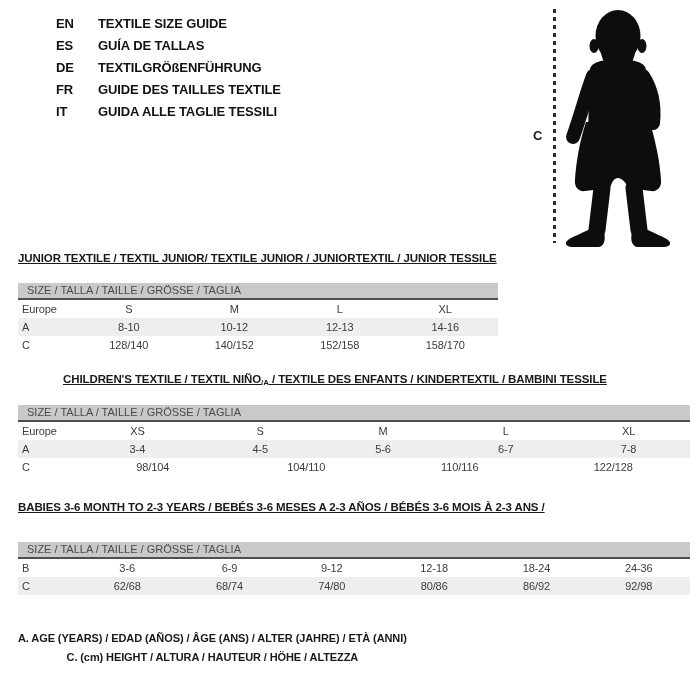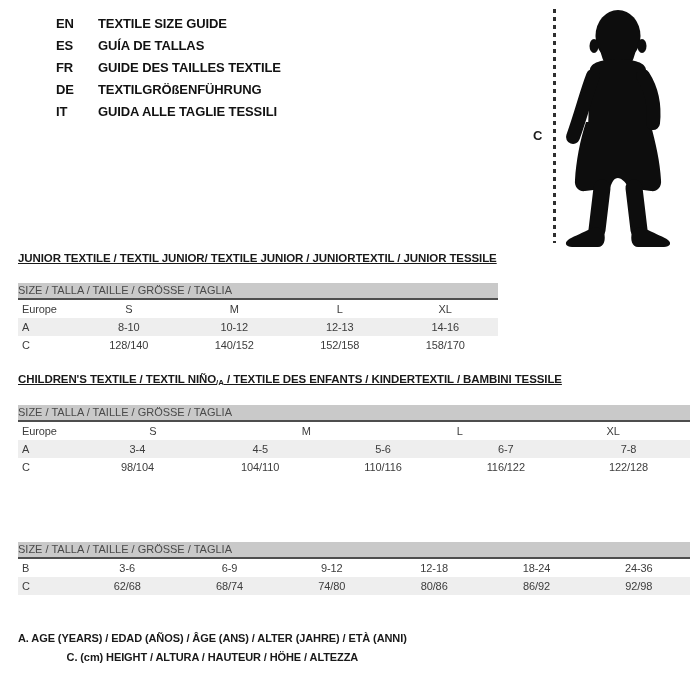--- a/index.html
+++ b/index.html
@@ -17,31 +17,31 @@
 
   
   .fig-line { position:absolute; left:553px; top:9px; width:3px; height:234px;
     background:repeating-linear-gradient(to bottom,#2e2e2e 0 4px, transparent 4px 8px); }
   .fig-c { position:absolute; left:533px; top:128px; font-size:13px; font-weight:bold; color:#1d1d1d; }
   .toddler { position:absolute; left:558px; top:4px; }
 
   
   .sec-title { position:absolute; left:18px; font-size:11.5px; font-weight:bold; color:#191919; letter-spacing:-0.1px; white-space:nowrap;text-decoration:underline; }
   #title1 { top:252px; }
-  #title2 { top:373px; }
+  #title2 { top:373px;margin-left:45px; }
   #title3 { top:497px; line-height:20px; }
   .subba { font-size:8px; vertical-align:-2px; }
 
   
   .size-table { position:absolute; left:18px; }
   #table1 { top:283px; width:480px; }
   #table2 { top:405px; width:672px; }
   #table3 { top:542px; width:672px; }
   .band { height:17px; line-height:15px; background:#c9c9c9; color:#4a4a4a;
-    font-size:11px; padding-left:0; border-bottom:2px solid #4e4e4e; box-sizing:border-box; }
+    font-size:11px; padding-left:9px; border-bottom:2px solid #4e4e4e; box-sizing:border-box; }
   .trow { display:flex; height:18px; line-height:18px; font-size:11px; color:#3c3c3c; letter-spacing:-0.1px; }
   .trow.alt { background:#eeeeee; }
   .tlabel { width:58px; padding-left:4px; box-sizing:border-box; }
   .tcell { flex:1; text-align:center; }
 
   
   .legend { position:absolute; left:18px; top:629px; }
   .legend-row { height:19px; line-height:19px; font-weight:bold; font-size:11px; color:#191919; letter-spacing:-0.1px;text-align:center; }
 </style>
 </head>
@@ -50,26 +50,26 @@
 <div class="lang">
     <div class="lang-row">
       <span class="lang-code">EN</span>
       <span class="lang-label">TEXTILE SIZE GUIDE</span>
     </div>
     <div class="lang-row">
       <span class="lang-code">ES</span>
       <span class="lang-label">GUÍA DE TALLAS</span>
     </div>
     <div class="lang-row">
+      <span class="lang-code">DE</span>
+      <span class="lang-label">TEXTILGRÖßENFÜHRUNG</span>
+    </div>
+    <div class="lang-row">
       <span class="lang-code">FR</span>
       <span class="lang-label">GUIDE DES TAILLES TEXTILE</span>
-    </div>
-    <div class="lang-row">
-      <span class="lang-code">DE</span>
-      <span class="lang-label">TEXTILGRÖßENFÜHRUNG</span>
     </div>
     <div class="lang-row">
       <span class="lang-code">IT</span>
       <span class="lang-label">GUIDA ALLE TAGLIE TESSILI</span>
     </div>
   </div>
 
 <div class="fig-line"></div>
 <div class="fig-c">C</div>
 <svg class="toddler" width="134" height="245" viewBox="0 0 134 245" aria-hidden="true">
@@ -103,20 +103,21 @@
              L40,243 C46,243 48,236 46,228 Z"></path>
 
     <path d="M74,228 C78,222 84,222 90,226 C98,230 106,233 110,236 C114,239 112,243 106,243
              L80,243 C74,243 72,236 74,228 Z"></path>
   </g>
 </svg>
 
 <div class="sec-title" id="title1">JUNIOR TEXTILE / TEXTIL JUNIOR/ TEXTILE JUNIOR / JUNIORTEXTIL / JUNIOR TESSILE</div>
 <div class="sec-title" id="title2"><span>CHILDREN'S TEXTILE / TEXTIL NIÑO</span><span class="subba">/A</span><span> / TEXTILE DES ENFANTS / KINDERTEXTIL / BAMBINI TESSILE</span></div>
 <div class="sec-title" id="title3">
+  <div>BABIES 3-6 MONTH TO 2-3 YEARS / BEBÉS 3-6 MESES A 2-3 AÑOS / BÉBÉS 3-6 MOIS À 2-3 ANS /</div>
 </div>
 
 <div class="size-table" id="table1">
     <div class="band"><span>SIZE / TALLA / TAILLE / GRÖSSE / TAGLIA</span></div>
     <div class="trow">
       <span class="tlabel">Europe</span>
       <span class="tcell">S</span>
       <span class="tcell">M</span>
       <span class="tcell">L</span>
       <span class="tcell">XL</span>
@@ -133,39 +134,39 @@
       <span class="tcell">128/140</span>
       <span class="tcell">140/152</span>
       <span class="tcell">152/158</span>
       <span class="tcell">158/170</span>
     </div>
   </div>
 <div class="size-table" id="table2">
     <div class="band"><span>SIZE / TALLA / TAILLE / GRÖSSE / TAGLIA</span></div>
     <div class="trow">
       <span class="tlabel">Europe</span>
+      <span class="tcell">XS</span>
       <span class="tcell">S</span>
       <span class="tcell">M</span>
       <span class="tcell">L</span>
       <span class="tcell">XL</span>
     </div>
     <div class="trow alt">
       <span class="tlabel">A</span>
       <span class="tcell">3-4</span>
       <span class="tcell">4-5</span>
       <span class="tcell">5-6</span>
       <span class="tcell">6-7</span>
       <span class="tcell">7-8</span>
     </div>
     <div class="trow">
       <span class="tlabel">C</span>
       <span class="tcell">98/104</span>
       <span class="tcell">104/110</span>
       <span class="tcell">110/116</span>
-      <span class="tcell">116/122</span>
       <span class="tcell">122/128</span>
     </div>
   </div>
 <div class="size-table" id="table3">
     <div class="band"><span>SIZE / TALLA / TAILLE / GRÖSSE / TAGLIA</span></div>
     <div class="trow">
       <span class="tlabel">B</span>
       <span class="tcell">3-6</span>
       <span class="tcell">6-9</span>
       <span class="tcell">9-12</span>

